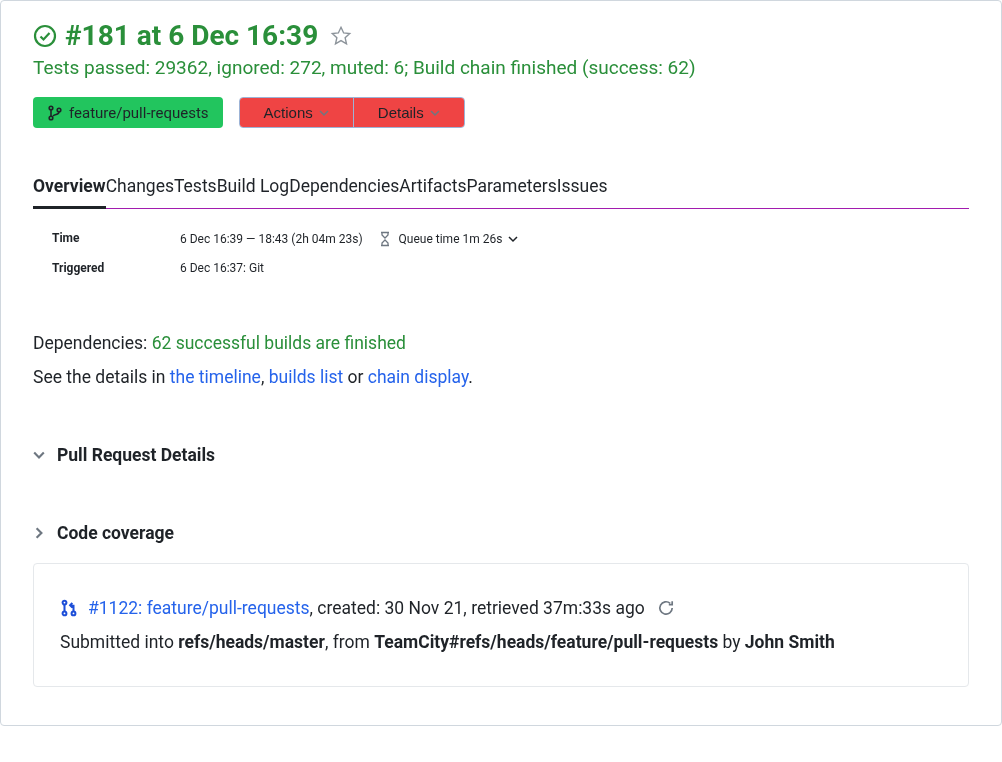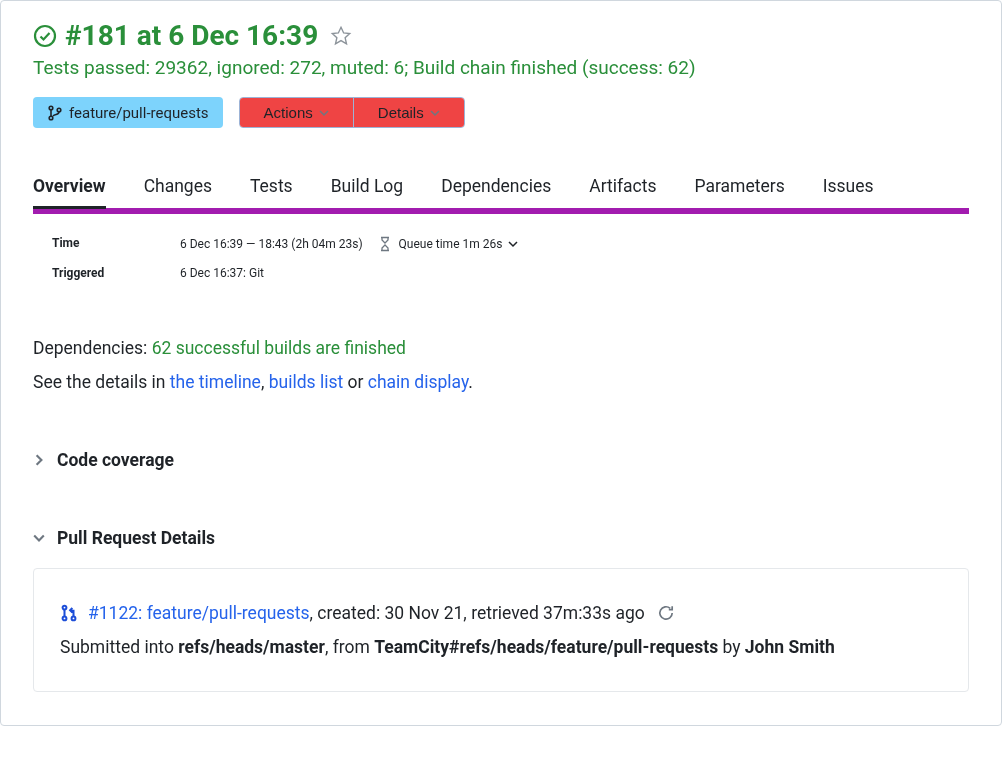--- a/index.html
+++ b/index.html
@@ -47,21 +47,21 @@
     }
     .controls-row {
       display: flex;
       gap: 16px;
       margin-bottom: 48px;
     }
     .branch-chip {
       display: inline-flex;
       align-items: center;
       gap: 6px;
-      background: #7dd3fc;
+      background: #22c55e;
       border-radius: 4px;
       padding: 6px 14px;
       font-size: 15px;
       color: #1f2328;
       cursor: pointer;
     }
     .branch-icon { width: 16px; height: 16px; }
     .btn-group {
       display: flex;
       border: 1px solid #9cb3d6;
@@ -76,22 +76,21 @@
       color: #1f2328;
       display: inline-flex;
       align-items: center;
       gap: 6px;
       cursor: pointer;
     }
     .btn + .btn { border-left: 1px solid #9cb3d6; }
     .chev { width: 10px; height: 10px; color: #6e7781; }
     .tabs {
       display: flex;
-      gap: 38px;
-      border-bottom: 6px solid #a21caf;
+      border-bottom: 1px solid #a21caf;
       margin-bottom: 22px;
     }
     .tab {
       padding: 0 0 12px 0;
       font-size: 17.5px;
       color: #1f2328;
       cursor: pointer;
       position: relative;
     }
     .tab.active {
@@ -229,32 +228,32 @@
     <div>
       <span class="deps-heading">Dependencies:</span>
       <span> </span>
       <span class="link-green">62 successful builds are finished</span>
     </div>
     <div class="deps-details">
       <span>See the details in </span><span class="link-blue">the timeline</span><span>, </span><span class="link-blue">builds list</span><span> or </span><span class="link-blue">chain display</span><span>.</span>
     </div>
   </div>
 
+  <div class="expander open">
+    <svg class="arrow" viewBox="0 0 10 10" fill="none" stroke="currentColor" stroke-width="1.8">
+        <path d="M1 3l4 4 4-4"></path>
+      </svg>
+    <span>Pull Request Details</span>
+  </div>
+
   <div class="expander">
     <svg class="arrow" viewBox="0 0 10 10" fill="none" stroke="currentColor" stroke-width="1.8">
         <path d="M3 1l4 4-4 4"></path>
       </svg>
     <span>Code coverage</span>
-  </div>
-
-  <div class="expander open">
-    <svg class="arrow" viewBox="0 0 10 10" fill="none" stroke="currentColor" stroke-width="1.8">
-        <path d="M1 3l4 4 4-4"></path>
-      </svg>
-    <span>Pull Request Details</span>
   </div>
 
   <div class="pr-card">
     <div class="pr-row1">
       <svg class="pr-icon" viewBox="0 0 16 16" fill="none" stroke="currentColor" stroke-width="1.8">
         <circle cx="4" cy="3.2" r="1.7"></circle>
           <circle cx="4" cy="12.8" r="1.7"></circle>
           <circle cx="12" cy="12.8" r="1.7"></circle>
         <path d="M4 5v6M12 11V6h-2.5M11 3.5L9 5.5l2 2"></path>
       </svg>

